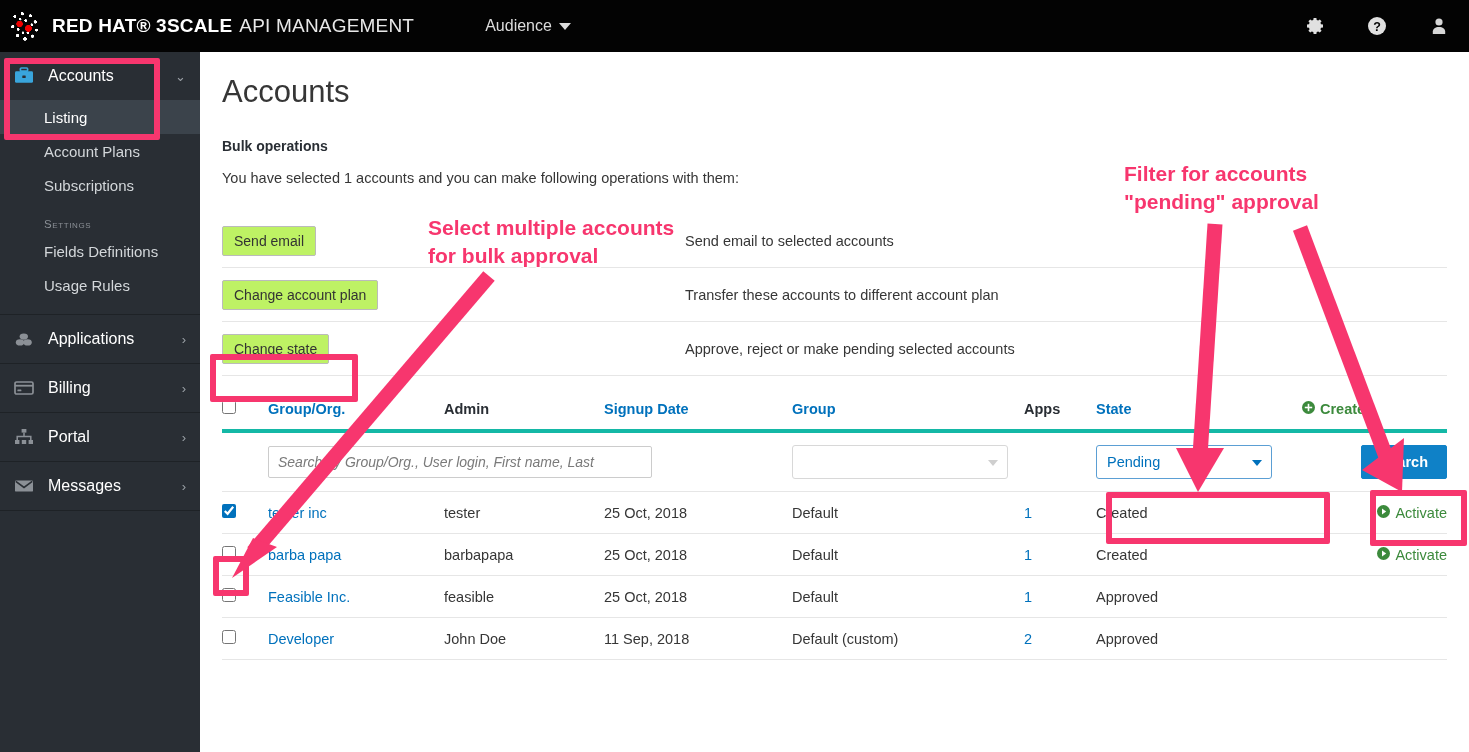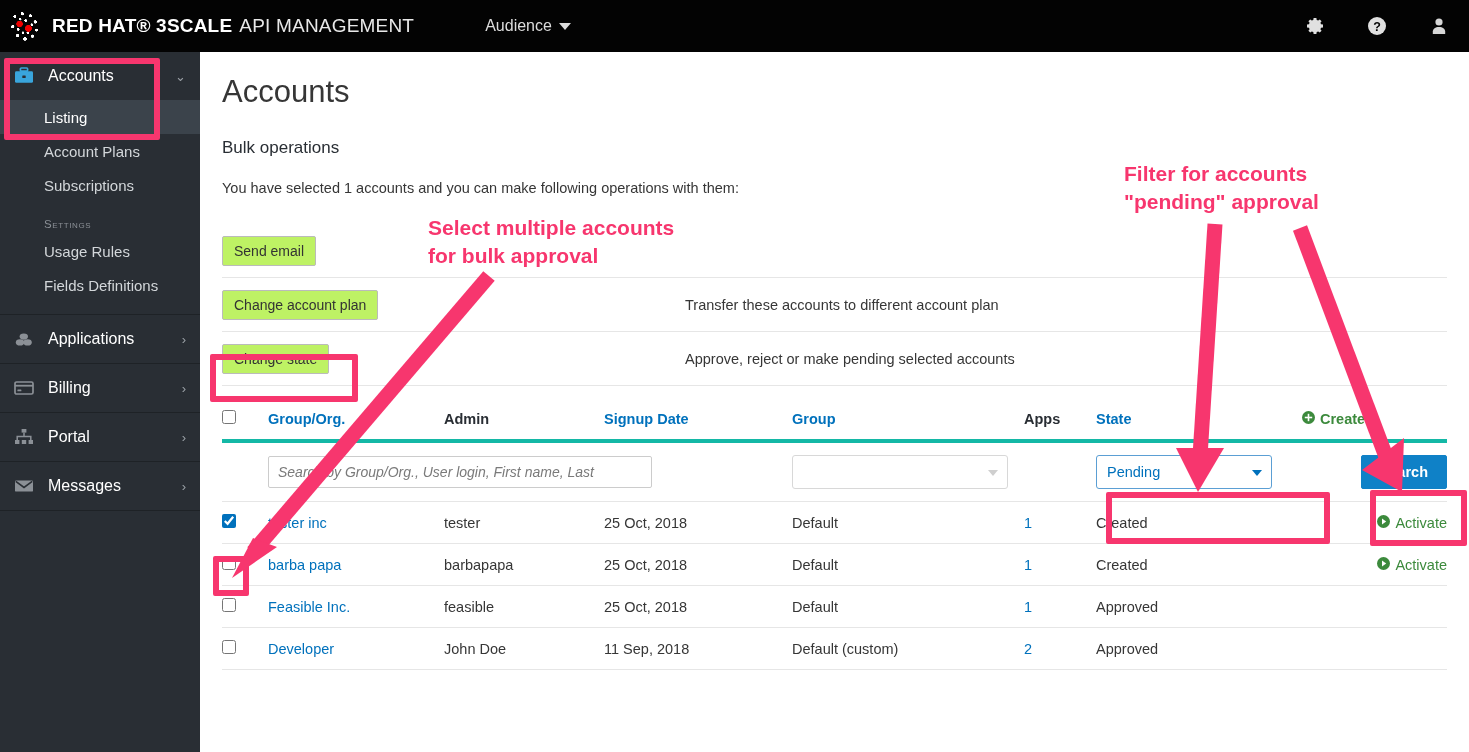--- a/index.html
+++ b/index.html
@@ -92,21 +92,21 @@
   .main {
     position: absolute; left: 200px; top: 52px;
     width: 1269px; height: 700px; background: #fff;
     padding: 0 22px 0 22px; overflow: hidden;
   }
   .page-title {
     font-size: 31px; color: #363636; font-weight: 400;
     margin-top: 22px; margin-bottom: 28px;
   }
   .section-title {
-    font-size: 17px; font-weight: 400; color: #292e34; margin-bottom: 22px;
+    font-size: 14px; font-weight: 700; color: #292e34; margin-bottom: 16px;
   }
   .helper-text { font-size: 14.5px; color: #363636; margin-bottom: 28px; }
 
   .bulk-row {
     display: flex; align-items: center; height: 54px;
     border-bottom: 1px solid #e6e6e6;
   }
   .bulk-row:first-of-type { border-top: none; }
   .btn-default {
     background: #bef264; border: 1px solid #bbbbbb; border-radius: 2px;
@@ -262,24 +262,24 @@
         <span>Listing</span>
       </div>
       <div class="nav-sub">
         <span>Account Plans</span>
       </div>
       <div class="nav-sub">
         <span>Subscriptions</span>
       </div>
       <div class="nav-section-label">Settings</div>
       <div class="nav-sub">
+        <span>Fields Definitions</span>
+      </div>
+      <div class="nav-sub">
         <span>Usage Rules</span>
-      </div>
-      <div class="nav-sub">
-        <span>Fields Definitions</span>
       </div>
     </div>
 
     <div class="nav-group">
       <div class="nav-top">
         <span class="nicon">
           <svg width="20" height="18" viewBox="0 0 20 18">
             <ellipse cx="6" cy="12.4" rx="4.2" ry="3.1" fill="#8b9096"></ellipse>
             <ellipse cx="13.6" cy="12.4" rx="4.2" ry="3.1" fill="#8b9096"></ellipse>
             <ellipse cx="9.8" cy="6.6" rx="4.2" ry="3.1" fill="#8b9096"></ellipse>
@@ -336,20 +336,21 @@
 
   <div class="main">
 
     <h1 class="page-title">Accounts</h1>
 
     <div class="section-title">Bulk operations</div>
     <div class="helper-text">You have selected 1 accounts and you can make following operations with them:</div>
 
     <div class="bulk-row">
       <button class="btn-default">Send email</button>
+      <div class="bulk-desc">Send email to selected accounts</div>
     </div>
     <div class="bulk-row">
       <button class="btn-default">Change account plan</button>
       <div class="bulk-desc">Transfer these accounts to different account plan</div>
     </div>
     <div class="bulk-row">
       <button class="btn-default">Change state</button>
       <div class="bulk-desc">Approve, reject or make pending selected accounts</div>
     </div>
 

